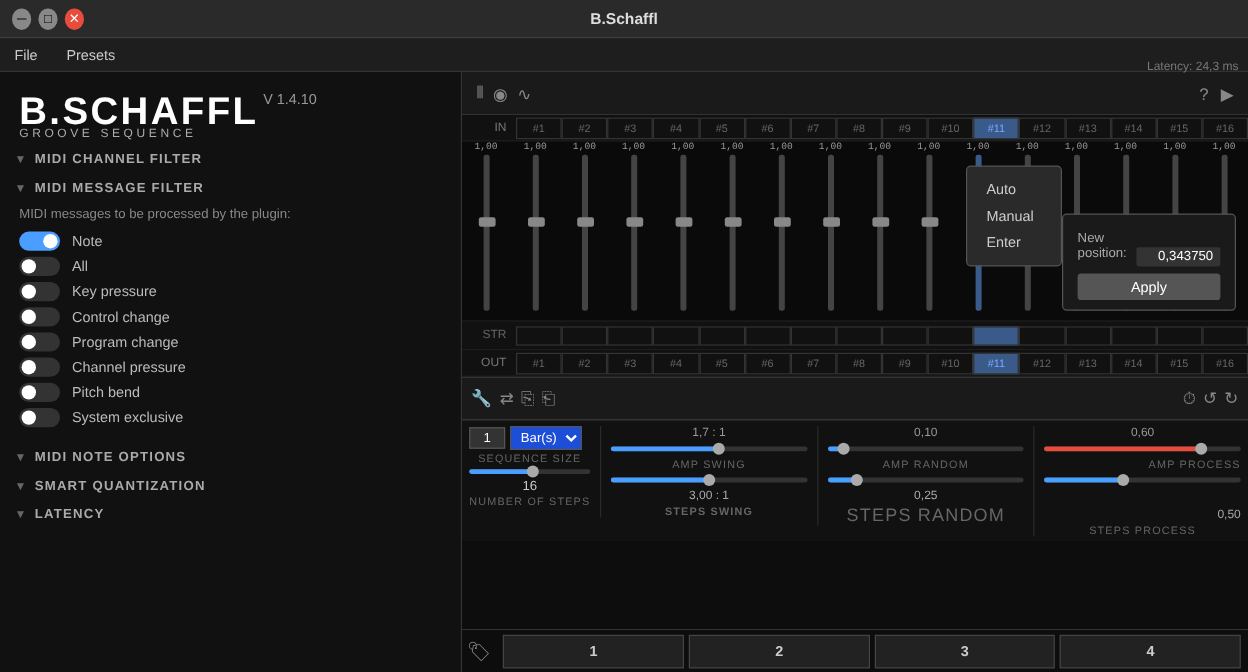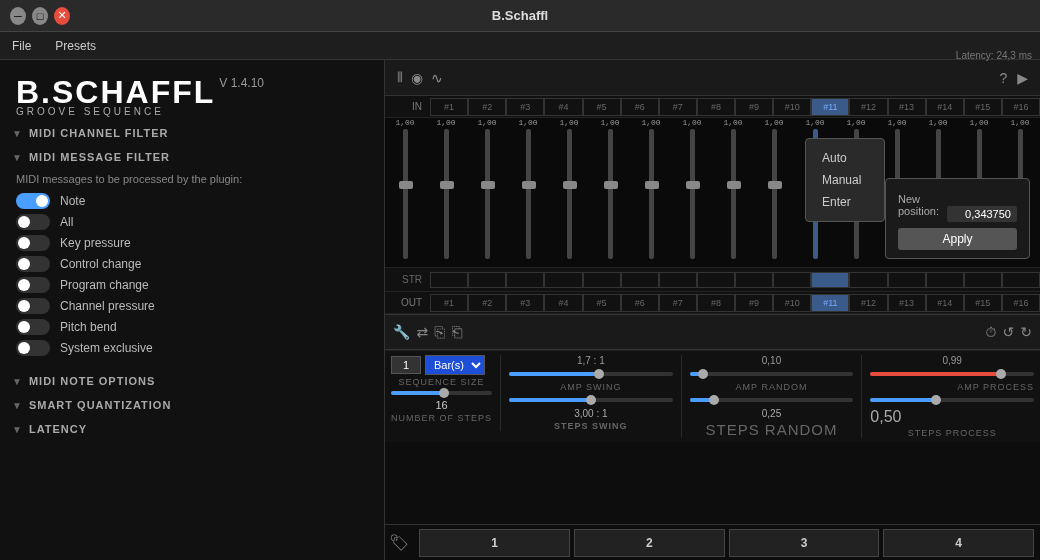--- a/index.html
+++ b/index.html
@@ -727,31 +727,31 @@
           <div style="font-size:9px; color:#666; text-align:center; text-transform:uppercase; letter-spacing:1px;">AMP RANDOM</div>
           <div class="slider-track">
             <div class="slider-fill" style="width:15%;"></div>
             <div class="slider-thumb-h" style="left:12%;"></div>
           </div>
           <div style="font-size:10px; color:#aaa; text-align:center;">0,25</div>
           <div style="font-size:15px; color:#666; text-align:center; text-transform:uppercase; letter-spacing:1px;">STEPS RANDOM</div>
         </div>
 
         <div style="flex:1; display:flex; flex-direction:column; gap:2px; border-left:1px solid #2a2a2a; padding-left:8px;">
-          <div style="font-size:10px; color:#999; text-align:center;">0,99</div>
+          <div style="font-size:10px; color:#999; text-align:center;">0,60</div>
           <div class="slider-track">
             <div class="slider-fill slider-fill-red" style="width:80%;"></div>
             <div class="slider-thumb-h" style="left:77%;"></div>
           </div>
           <div style="font-size:9px; color:#666; text-align:right; text-transform:uppercase; letter-spacing:1px;">AMP PROCESS</div>
           <div class="slider-track">
             <div class="slider-fill" style="width:40%;"></div>
             <div class="slider-thumb-h" style="left:37%;"></div>
           </div>
-          <div style="font-size:16px; color:#aaa; text-align:left;">0,50</div>
+          <div style="font-size:10px; color:#aaa; text-align:right;margin-top:16px;">0,50</div>
           <div style="font-size:9px; color:#666; text-align:center; text-transform:uppercase; letter-spacing:1px;">STEPS PROCESS</div>
         </div>
 
       </div>
 
     </div>
 
     <div class="footer-tabs">
       <span class="footer-icon-left">🏷</span>
       <button class="tab-btn">1</button>

